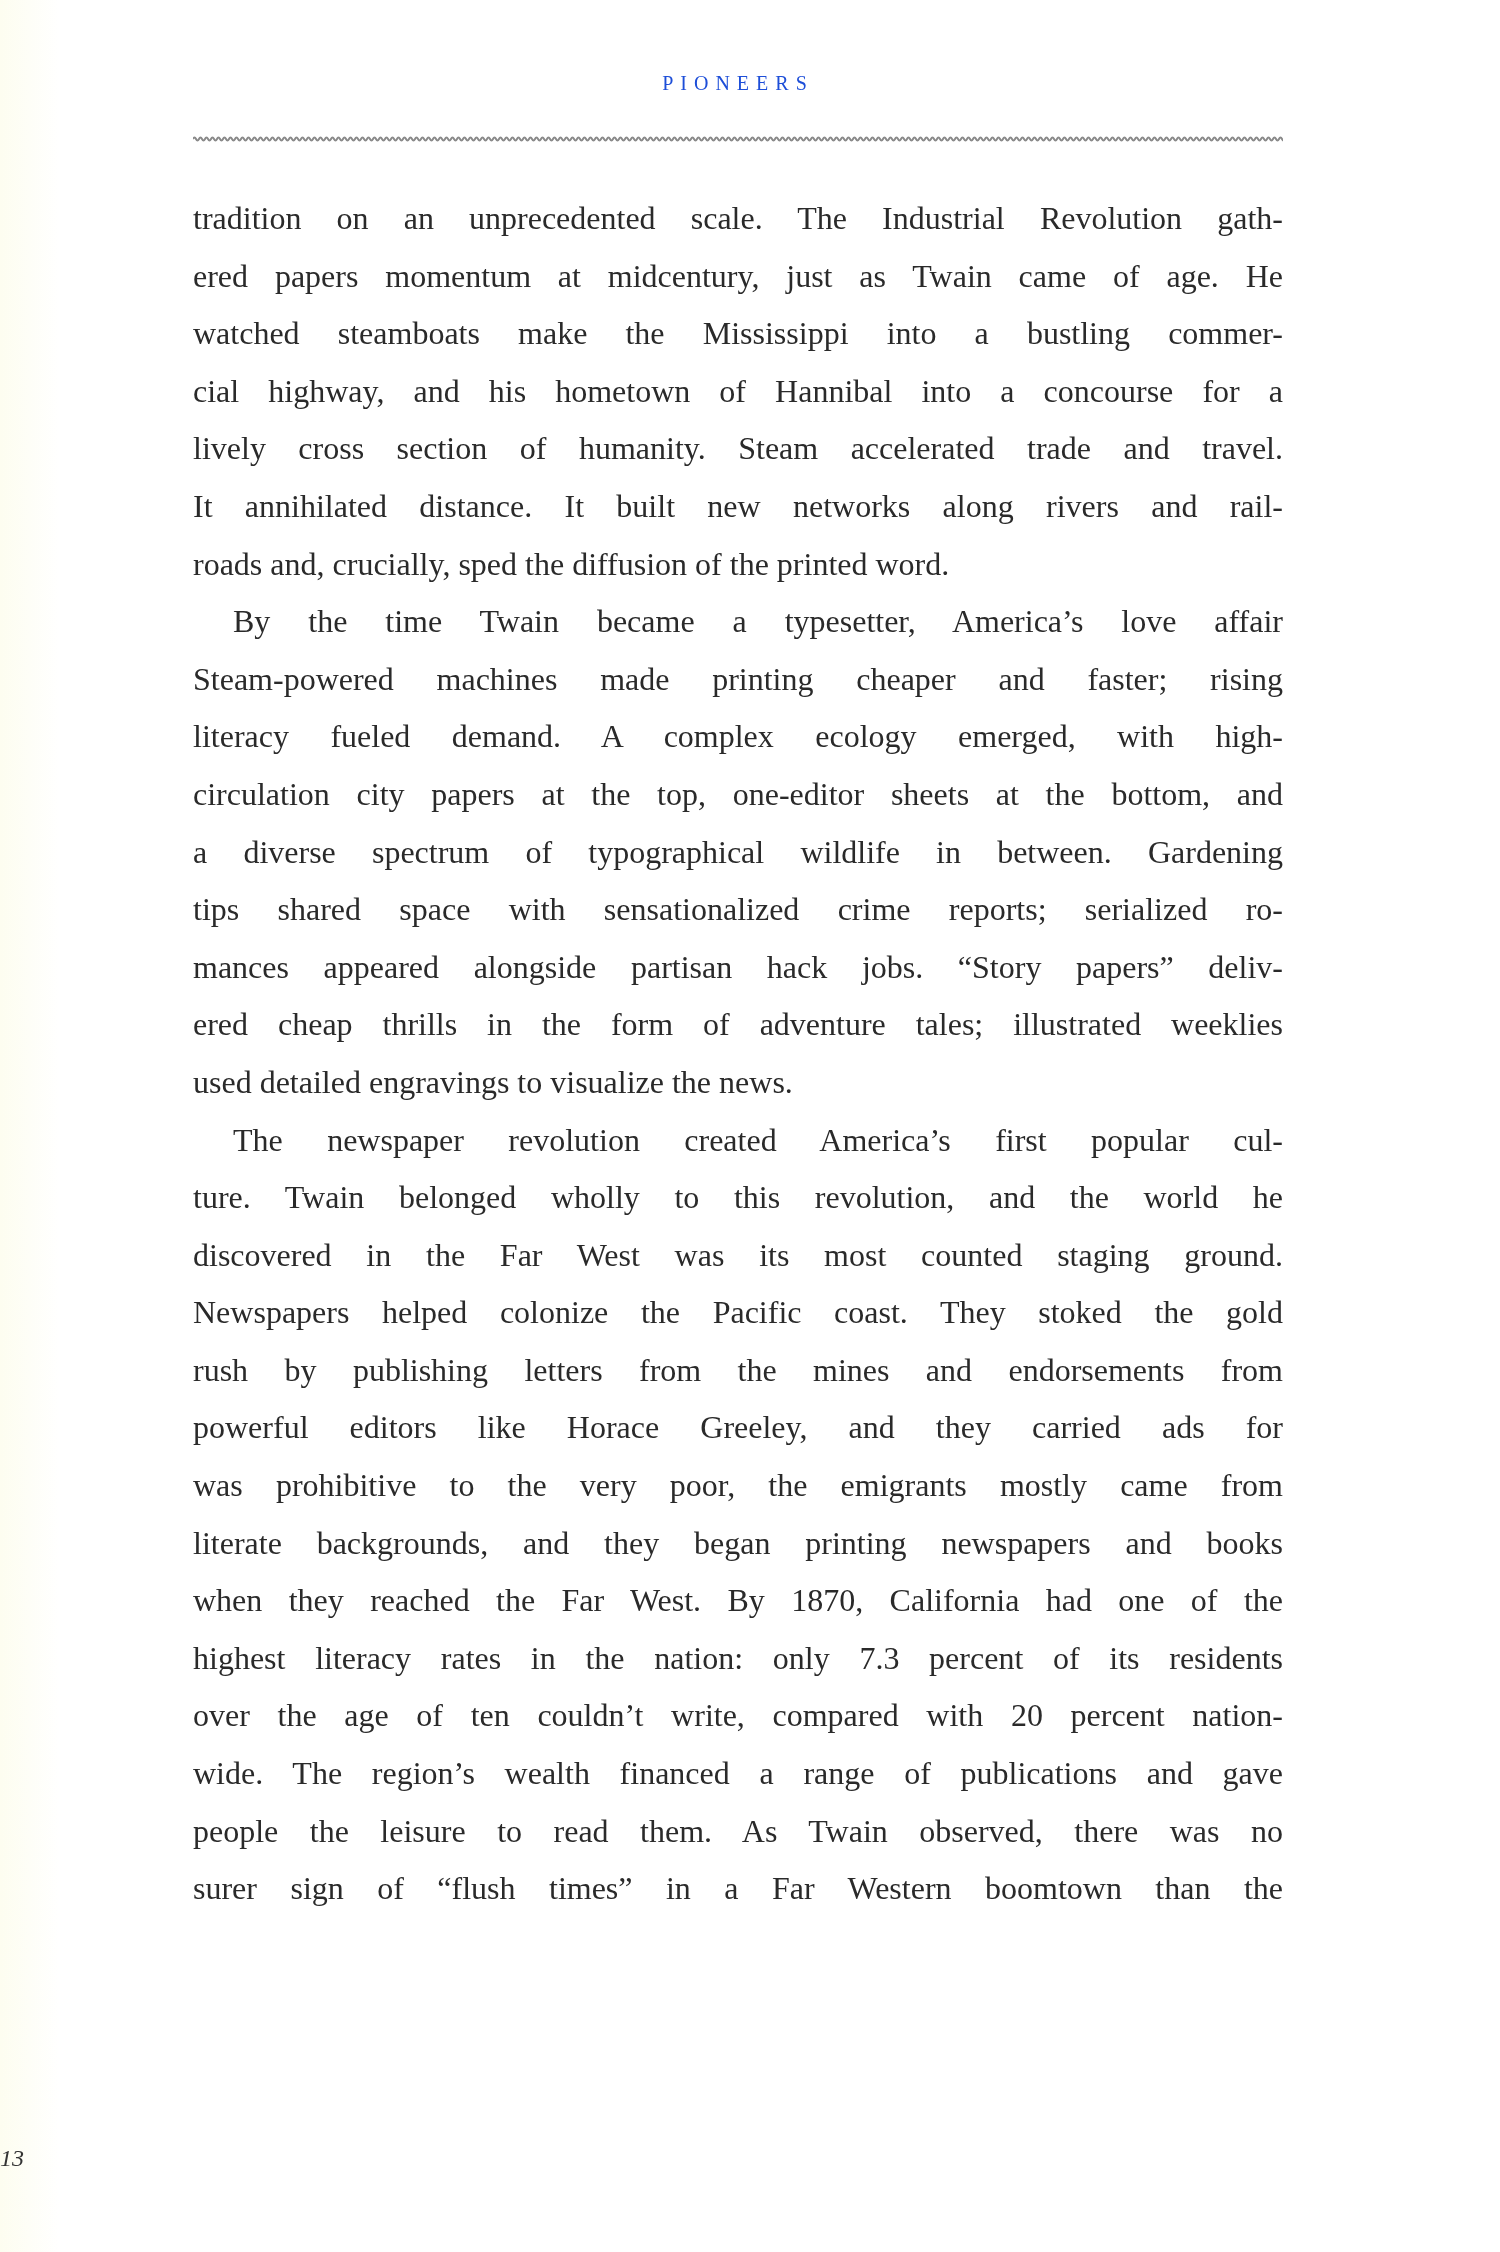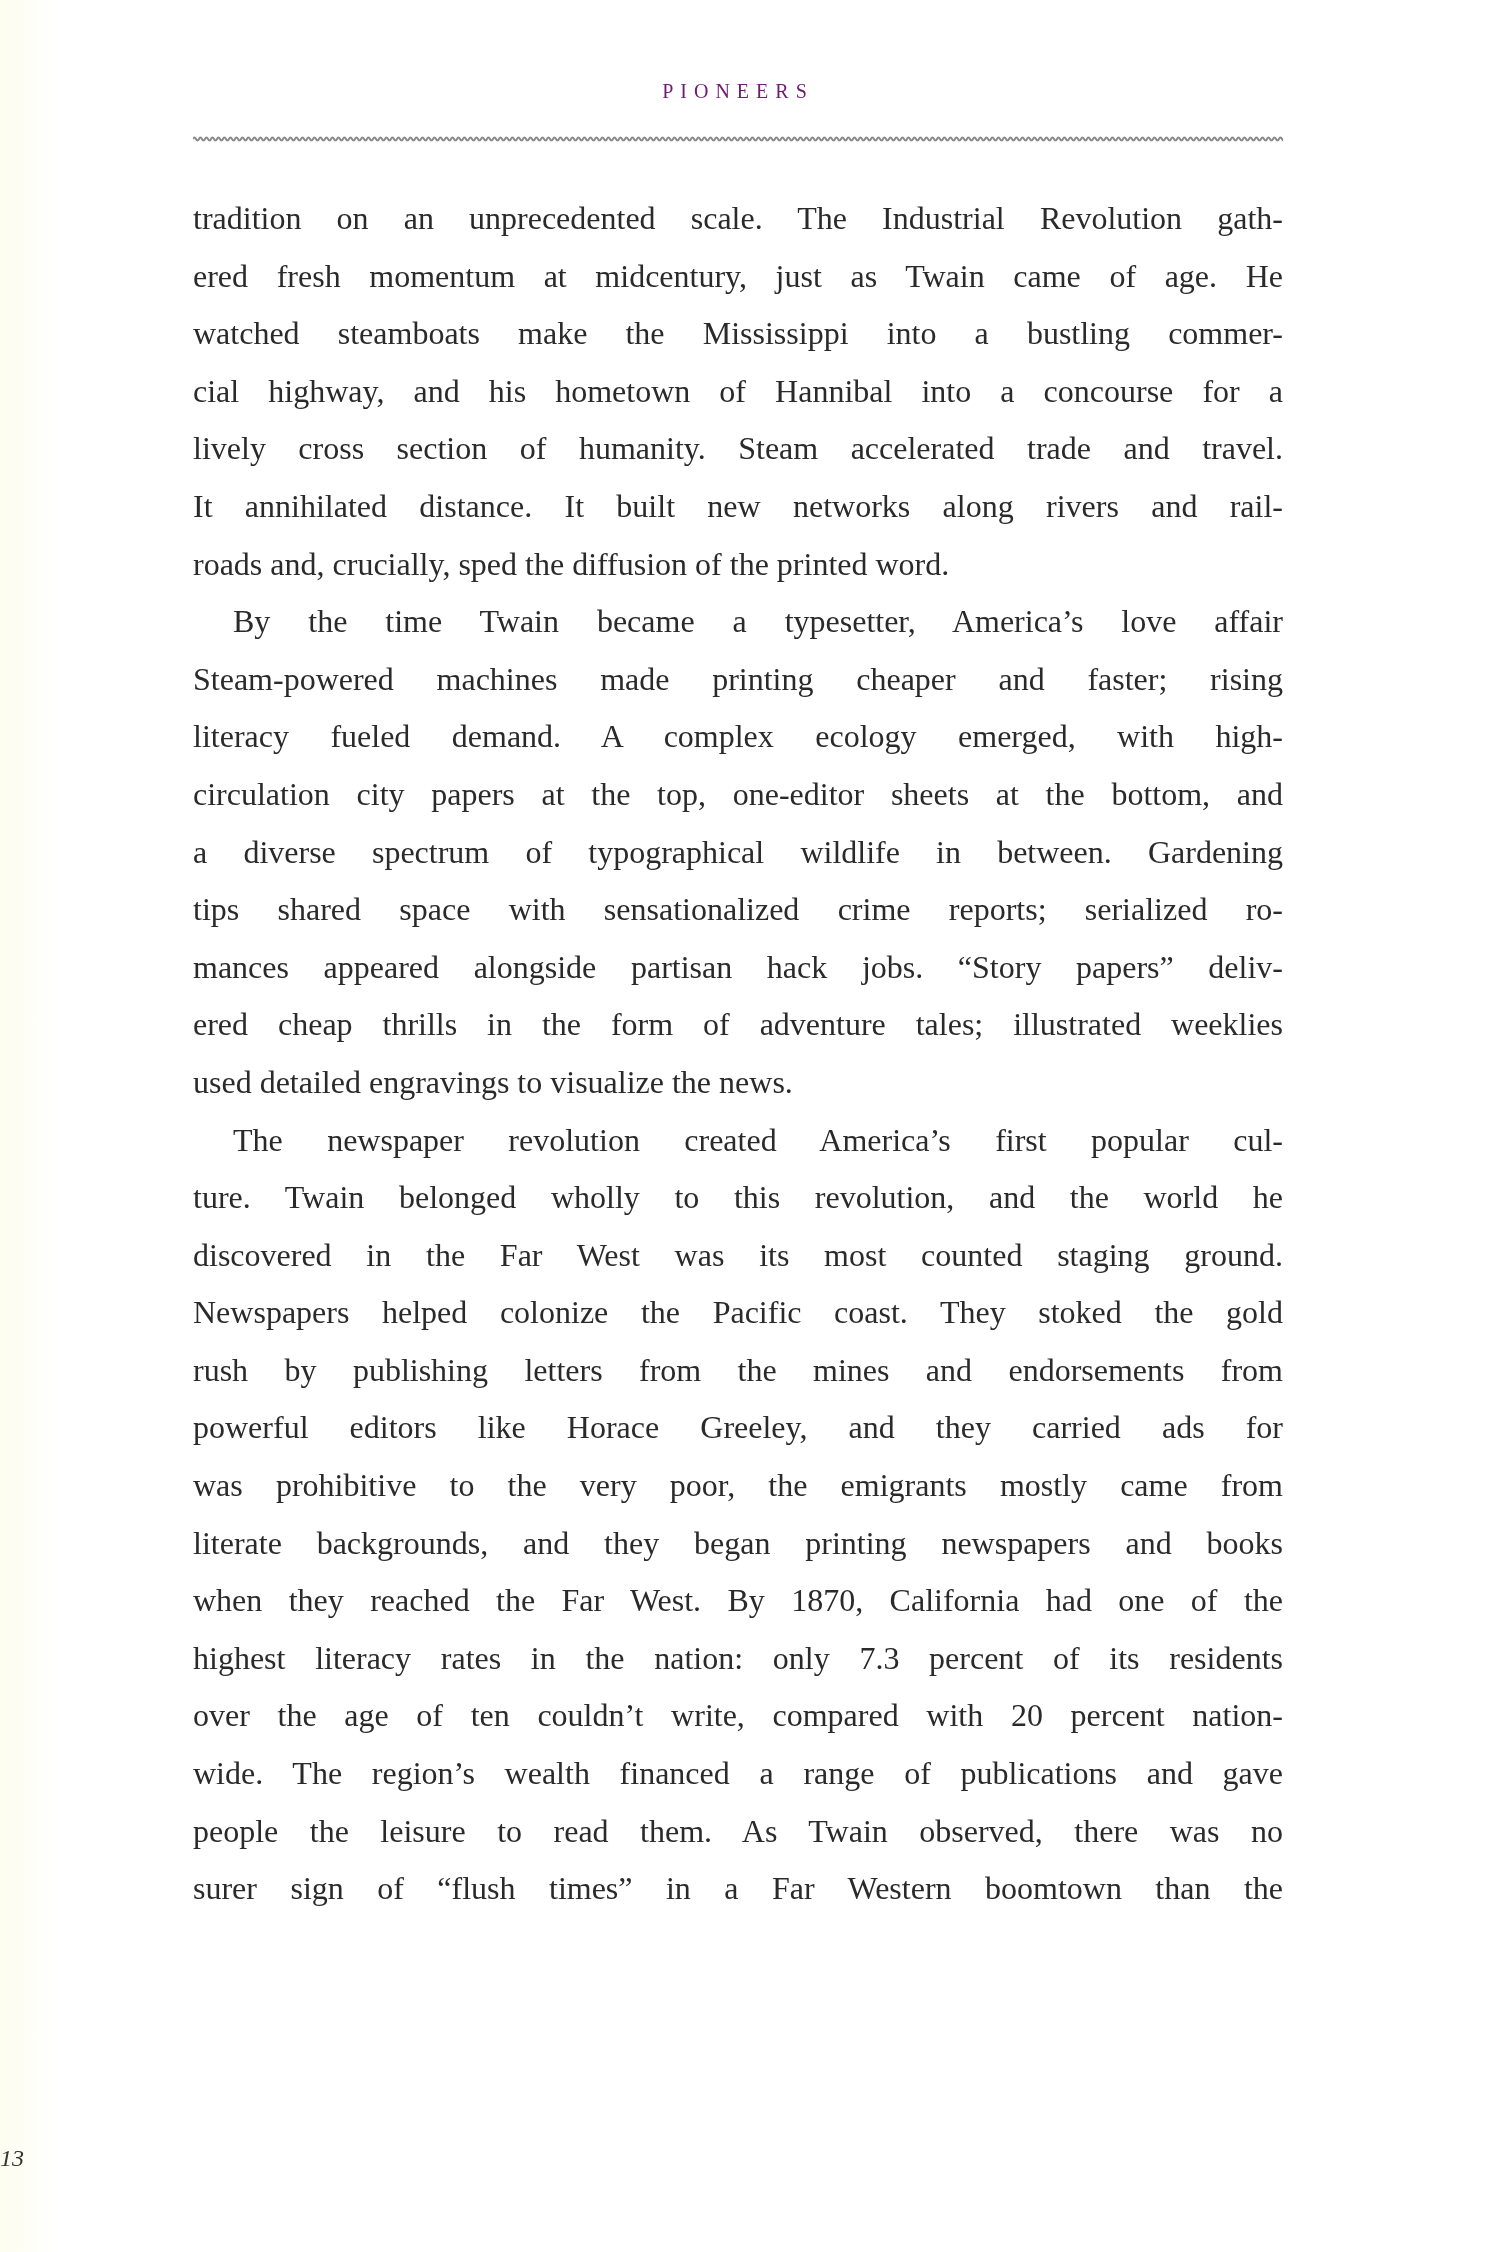--- a/index.html
+++ b/index.html
@@ -16,22 +16,21 @@
       position: absolute; left: 0; top: 0; width: 60px; height: 2252px;
       background: linear-gradient(to right, #fdfdf0, #ffffff);
     }
     .running-head {
       position: absolute;
       top: 72px;
       left: 0; width: 1476px;
       text-align: center;
       font-size: 20px;
       letter-spacing: 7px;
-      color: #701a75;
-      margin-top: 8px;
+      color: #1d4ed8;
     }
     .rule {
       position: absolute;
       top: 130px;
       left: 193px;
       width: 1090px;
       height: 14px;
     }
     .text-block {
       position: absolute;
@@ -65,21 +64,21 @@
 <div class="page-tint"></div>
 
 <div class="running-head">PIONEERS</div>
 
 <svg class="rule" viewBox="0 0 1090 14" preserveAspectRatio="none">
   <path id="wave" fill="none" stroke="#8a8a8a" stroke-width="2" d="M0 9 Q1.5 6 3 9 T6 9 Q7.5 6 9 9 T12 9 Q13.5 6 15 9 T18 9 Q19.5 6 21 9 T24 9 Q25.5 6 27 9 T30 9 Q31.5 6 33 9 T36 9 Q37.5 6 39 9 T42 9 Q43.5 6 45 9 T48 9 Q49.5 6 51 9 T54 9 Q55.5 6 57 9 T60 9 Q61.5 6 63 9 T66 9 Q67.5 6 69 9 T72 9 Q73.5 6 75 9 T78 9 Q79.5 6 81 9 T84 9 Q85.5 6 87 9 T90 9 Q91.5 6 93 9 T96 9 Q97.5 6 99 9 T102 9 Q103.5 6 105 9 T108 9 Q109.5 6 111 9 T114 9 Q115.5 6 117 9 T120 9 Q121.5 6 123 9 T126 9 Q127.5 6 129 9 T132 9 Q133.5 6 135 9 T138 9 Q139.5 6 141 9 T144 9 Q145.5 6 147 9 T150 9 Q151.5 6 153 9 T156 9 Q157.5 6 159 9 T162 9 Q163.5 6 165 9 T168 9 Q169.5 6 171 9 T174 9 Q175.5 6 177 9 T180 9 Q181.5 6 183 9 T186 9 Q187.5 6 189 9 T192 9 Q193.5 6 195 9 T198 9 Q199.5 6 201 9 T204 9 Q205.5 6 207 9 T210 9 Q211.5 6 213 9 T216 9 Q217.5 6 219 9 T222 9 Q223.5 6 225 9 T228 9 Q229.5 6 231 9 T234 9 Q235.5 6 237 9 T240 9 Q241.5 6 243 9 T246 9 Q247.5 6 249 9 T252 9 Q253.5 6 255 9 T258 9 Q259.5 6 261 9 T264 9 Q265.5 6 267 9 T270 9 Q271.5 6 273 9 T276 9 Q277.5 6 279 9 T282 9 Q283.5 6 285 9 T288 9 Q289.5 6 291 9 T294 9 Q295.5 6 297 9 T300 9 Q301.5 6 303 9 T306 9 Q307.5 6 309 9 T312 9 Q313.5 6 315 9 T318 9 Q319.5 6 321 9 T324 9 Q325.5 6 327 9 T330 9 Q331.5 6 333 9 T336 9 Q337.5 6 339 9 T342 9 Q343.5 6 345 9 T348 9 Q349.5 6 351 9 T354 9 Q355.5 6 357 9 T360 9 Q361.5 6 363 9 T366 9 Q367.5 6 369 9 T372 9 Q373.5 6 375 9 T378 9 Q379.5 6 381 9 T384 9 Q385.5 6 387 9 T390 9 Q391.5 6 393 9 T396 9 Q397.5 6 399 9 T402 9 Q403.5 6 405 9 T408 9 Q409.5 6 411 9 T414 9 Q415.5 6 417 9 T420 9 Q421.5 6 423 9 T426 9 Q427.5 6 429 9 T432 9 Q433.5 6 435 9 T438 9 Q439.5 6 441 9 T444 9 Q445.5 6 447 9 T450 9 Q451.5 6 453 9 T456 9 Q457.5 6 459 9 T462 9 Q463.5 6 465 9 T468 9 Q469.5 6 471 9 T474 9 Q475.5 6 477 9 T480 9 Q481.5 6 483 9 T486 9 Q487.5 6 489 9 T492 9 Q493.5 6 495 9 T498 9 Q499.5 6 501 9 T504 9 Q505.5 6 507 9 T510 9 Q511.5 6 513 9 T516 9 Q517.5 6 519 9 T522 9 Q523.5 6 525 9 T528 9 Q529.5 6 531 9 T534 9 Q535.5 6 537 9 T540 9 Q541.5 6 543 9 T546 9 Q547.5 6 549 9 T552 9 Q553.5 6 555 9 T558 9 Q559.5 6 561 9 T564 9 Q565.5 6 567 9 T570 9 Q571.5 6 573 9 T576 9 Q577.5 6 579 9 T582 9 Q583.5 6 585 9 T588 9 Q589.5 6 591 9 T594 9 Q595.5 6 597 9 T600 9 Q601.5 6 603 9 T606 9 Q607.5 6 609 9 T612 9 Q613.5 6 615 9 T618 9 Q619.5 6 621 9 T624 9 Q625.5 6 627 9 T630 9 Q631.5 6 633 9 T636 9 Q637.5 6 639 9 T642 9 Q643.5 6 645 9 T648 9 Q649.5 6 651 9 T654 9 Q655.5 6 657 9 T660 9 Q661.5 6 663 9 T666 9 Q667.5 6 669 9 T672 9 Q673.5 6 675 9 T678 9 Q679.5 6 681 9 T684 9 Q685.5 6 687 9 T690 9 Q691.5 6 693 9 T696 9 Q697.5 6 699 9 T702 9 Q703.5 6 705 9 T708 9 Q709.5 6 711 9 T714 9 Q715.5 6 717 9 T720 9 Q721.5 6 723 9 T726 9 Q727.5 6 729 9 T732 9 Q733.5 6 735 9 T738 9 Q739.5 6 741 9 T744 9 Q745.5 6 747 9 T750 9 Q751.5 6 753 9 T756 9 Q757.5 6 759 9 T762 9 Q763.5 6 765 9 T768 9 Q769.5 6 771 9 T774 9 Q775.5 6 777 9 T780 9 Q781.5 6 783 9 T786 9 Q787.5 6 789 9 T792 9 Q793.5 6 795 9 T798 9 Q799.5 6 801 9 T804 9 Q805.5 6 807 9 T810 9 Q811.5 6 813 9 T816 9 Q817.5 6 819 9 T822 9 Q823.5 6 825 9 T828 9 Q829.5 6 831 9 T834 9 Q835.5 6 837 9 T840 9 Q841.5 6 843 9 T846 9 Q847.5 6 849 9 T852 9 Q853.5 6 855 9 T858 9 Q859.5 6 861 9 T864 9 Q865.5 6 867 9 T870 9 Q871.5 6 873 9 T876 9 Q877.5 6 879 9 T882 9 Q883.5 6 885 9 T888 9 Q889.5 6 891 9 T894 9 Q895.5 6 897 9 T900 9 Q901.5 6 903 9 T906 9 Q907.5 6 909 9 T912 9 Q913.5 6 915 9 T918 9 Q919.5 6 921 9 T924 9 Q925.5 6 927 9 T930 9 Q931.5 6 933 9 T936 9 Q937.5 6 939 9 T942 9 Q943.5 6 945 9 T948 9 Q949.5 6 951 9 T954 9 Q955.5 6 957 9 T960 9 Q961.5 6 963 9 T966 9 Q967.5 6 969 9 T972 9 Q973.5 6 975 9 T978 9 Q979.5 6 981 9 T984 9 Q985.5 6 987 9 T990 9 Q991.5 6 993 9 T996 9 Q997.5 6 999 9 T1002 9 Q1003.5 6 1005 9 T1008 9 Q1009.5 6 1011 9 T1014 9 Q1015.5 6 1017 9 T1020 9 Q1021.5 6 1023 9 T1026 9 Q1027.5 6 1029 9 T1032 9 Q1033.5 6 1035 9 T1038 9 Q1039.5 6 1041 9 T1044 9 Q1045.5 6 1047 9 T1050 9 Q1051.5 6 1053 9 T1056 9 Q1057.5 6 1059 9 T1062 9 Q1063.5 6 1065 9 T1068 9 Q1069.5 6 1071 9 T1074 9 Q1075.5 6 1077 9 T1080 9 Q1081.5 6 1083 9 T1086 9 Q1087.5 6 1089 9 T1092 9"></path>
 </svg>
 
 <div class="text-block" id="text-block">
     <span class="line">tradition on an unprecedented scale. The Industrial Revolution gath-</span>
-    <span class="line">ered fresh momentum at midcentury, just as Twain came of age. He</span>
+    <span class="line">ered papers momentum at midcentury, just as Twain came of age. He</span>
     <span class="line">watched steamboats make the Mississippi into a bustling commer-</span>
     <span class="line">cial highway, and his hometown of Hannibal into a concourse for a</span>
     <span class="line">lively cross section of humanity. Steam accelerated trade and travel.</span>
     <span class="line">It annihilated distance. It built new networks along rivers and rail-</span>
     <span class="line last">roads and, crucially, sped the diffusion of the printed word.</span>
     <span class="line indent">By the time Twain became a typesetter, America’s love affair</span>
     <span class="line">Steam-powered machines made printing cheaper and faster; rising</span>
     <span class="line">literacy fueled demand. A complex ecology emerged, with high-</span>
     <span class="line">circulation city papers at the top, one-editor sheets at the bottom, and</span>
     <span class="line">a diverse spectrum of typographical wildlife in between. Gardening</span>

